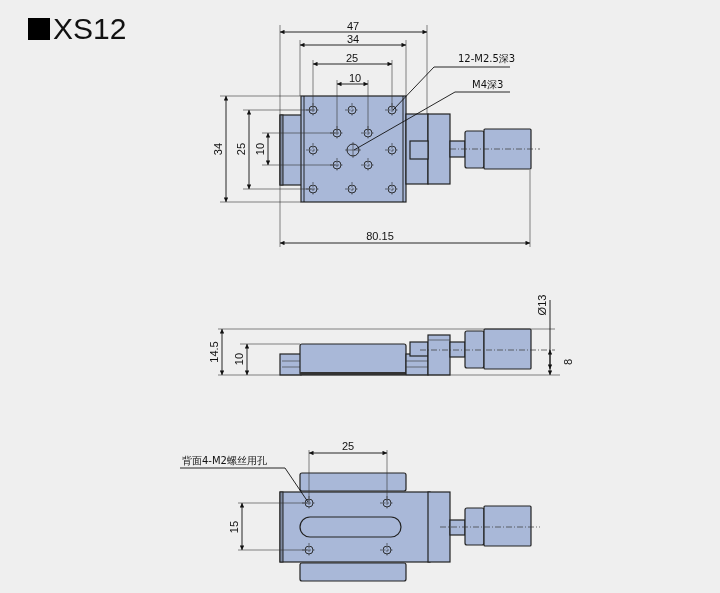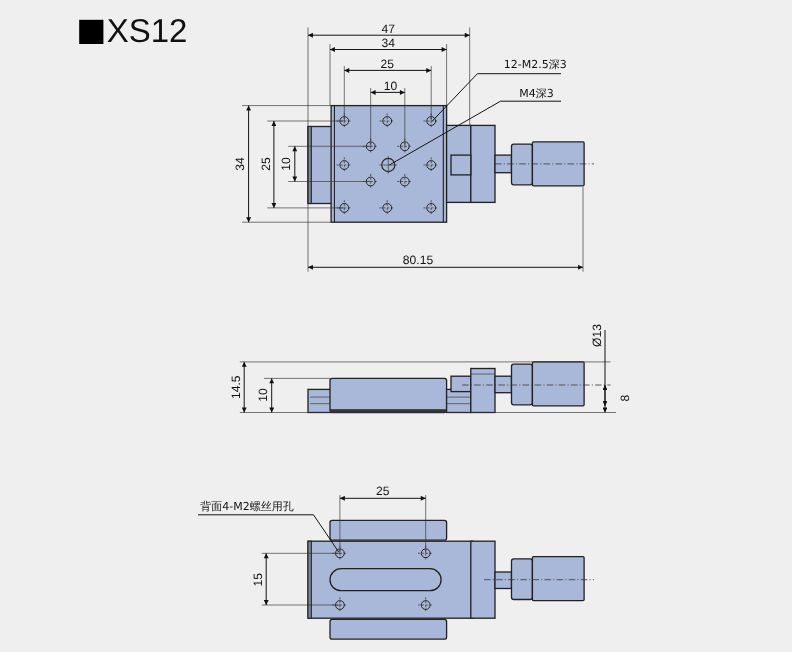--- a/index.html
+++ b/index.html
@@ -1,17 +1,17 @@
 <!DOCTYPE html>
 <html><head>
 <meta charset="utf-8">
 <style>
   html, body { margin:0; padding:0; background:#efefef; }
   body { width:720px; height:593px; position:relative; overflow:hidden; font-family:"Liberation Sans", sans-serif; }
-  #title { position:absolute; left:28px; top:12px; font-size:30px; color:#111; letter-spacing:0px; display:flex; align-items:center;margin-left:44px; }
+  #title { position:absolute; left:28px; top:12px; font-size:30px; color:#111; letter-spacing:0px; display:flex; align-items:center; }
   #title .sq { display:inline-block; width:22px; height:22px; background:#000; margin-right:3px; }
   svg { position:absolute; left:0; top:0; }
   .body { fill:#a9b8d8; stroke:#222; stroke-width:1.2; }
   .dark { fill:#7f8aa0; stroke:#222; stroke-width:1; }
   .ln { stroke:#111; stroke-width:0.9; fill:none; }
   .thin { stroke:#333; stroke-width:0.6; fill:none; }
   .ctr { stroke:#333; stroke-width:0.7; stroke-dasharray:6 2 1 2; fill:none; }
   .dim { font-family:"Liberation Sans", sans-serif; font-size:11px; fill:#111; }
   .note { font-family:"DejaVu Sans", sans-serif; font-size:10px; fill:#111; }
 </style>

